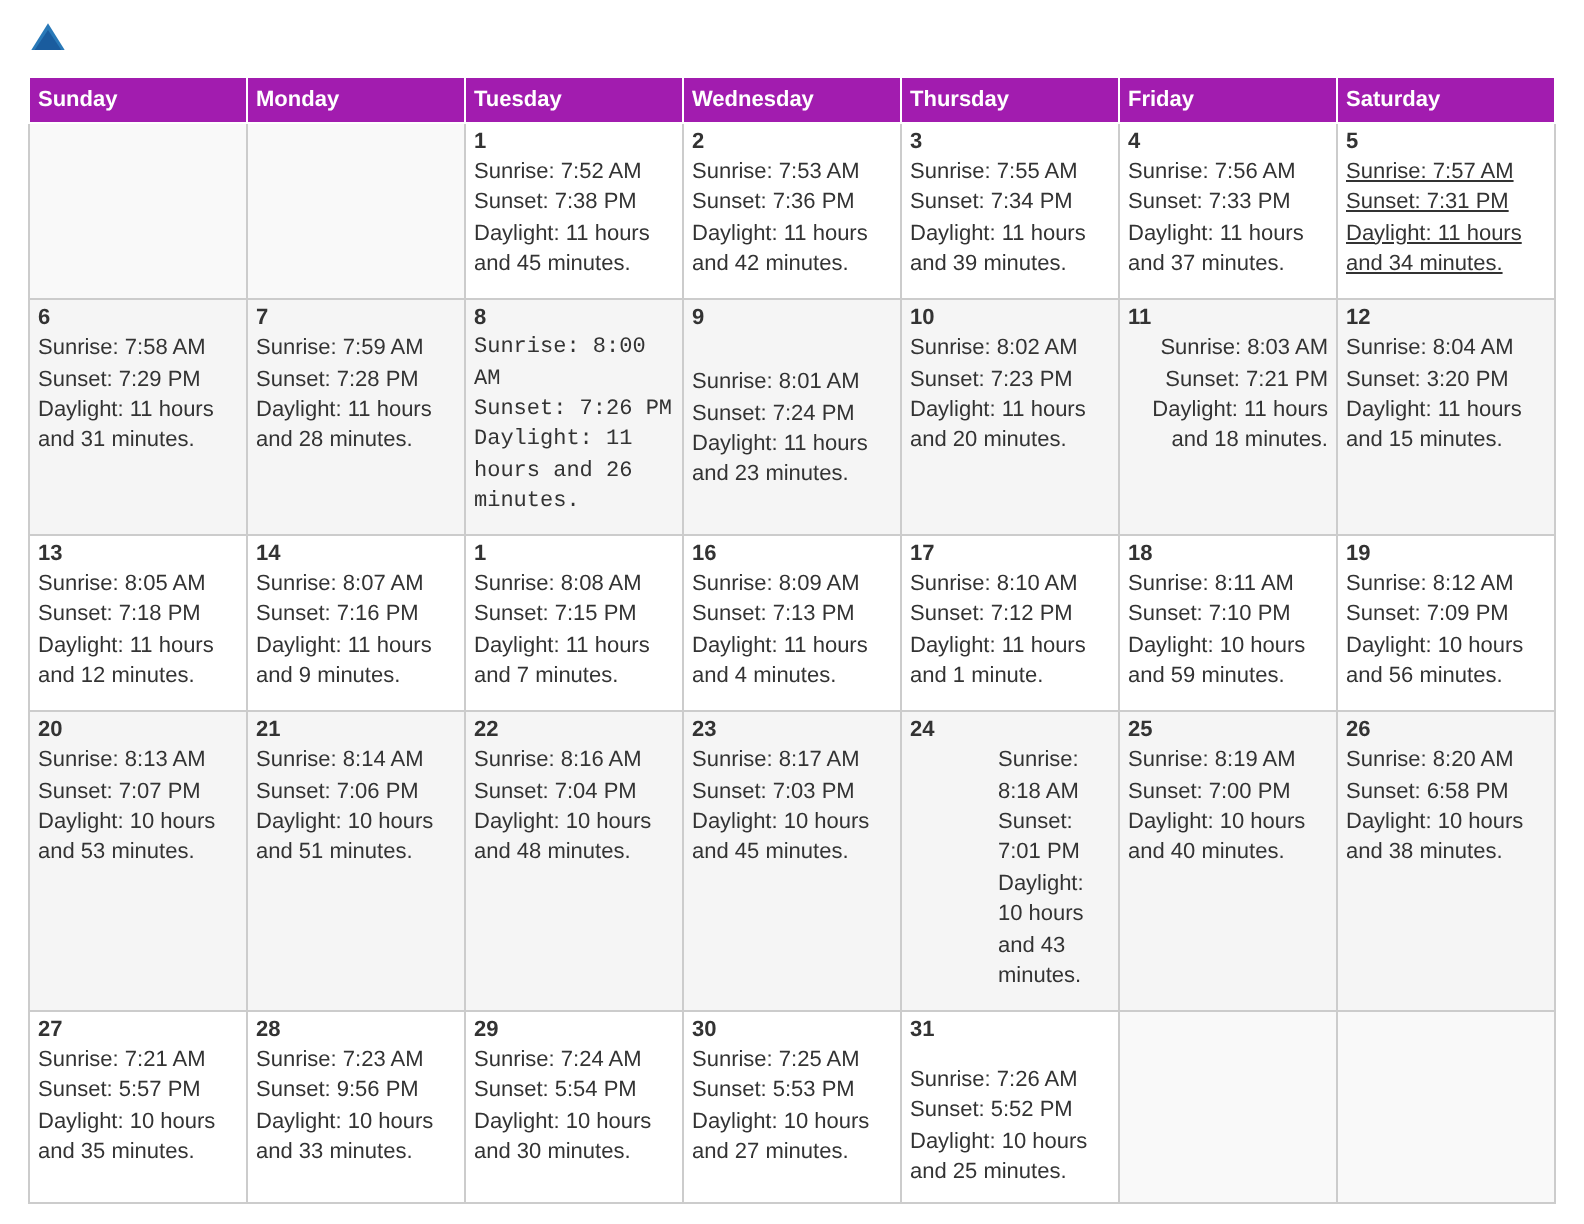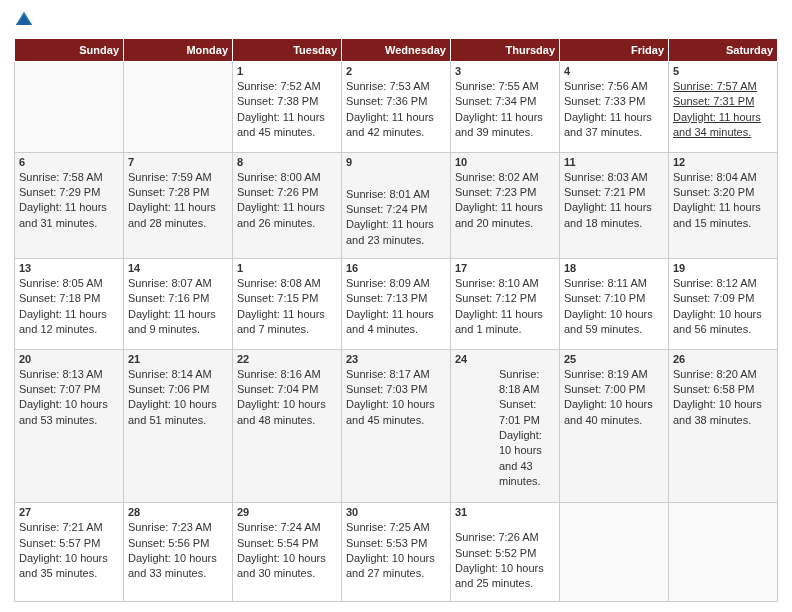--- a/index.html
+++ b/index.html
@@ -46,26 +46,26 @@
       font-size: 13px;
       color: #555;
     }
     .calendar {
       flex: 1;
       border-collapse: collapse;
       width: 100%;
       table-layout: fixed;
     }
     .calendar thead tr th {
-      background-color: #7f1d1d;
+      background-color: #a21caf;
       color: #fff;
       font-size: 11px;
       font-weight: bold;
       padding: 5px 4px;
-      text-align: right;
+      text-align: left;
       border: 1px solid #fff;
     }
     .calendar tbody tr td {
       vertical-align: top;
       font-size: 9.5px;
       color: #333;
       padding: 3px 4px;
       border: 1px solid #ccc;
       background: #fff;
       height: 85px;
@@ -165,39 +165,39 @@
 Daylight: 11 hours and 31 minutes.</div>
           </td>
           <td>
             <span class="day-number">7</span>
             <div class="day-info" style="white-space: pre-line;">Sunrise: 7:59 AM
 Sunset: 7:28 PM
 Daylight: 11 hours and 28 minutes.</div>
           </td>
           <td>
             <span class="day-number">8</span>
-            <div class="day-info" style="white-space: pre-line;">Sunrise: 8:00 AM
+            <div class="day-info" style="white-space: pre-line; font-family: Liberation Mono, monospace;">Sunrise: 8:00 AM
 Sunset: 7:26 PM
 Daylight: 11 hours and 26 minutes.</div>
           </td>
           <td>
             <span class="day-number">9</span>
             <div class="day-info" style="white-space: pre-line; margin-top: 19px;">Sunrise: 8:01 AM
 Sunset: 7:24 PM
 Daylight: 11 hours and 23 minutes.</div>
           </td>
           <td>
             <span class="day-number">10</span>
             <div class="day-info" style="white-space: pre-line;">Sunrise: 8:02 AM
 Sunset: 7:23 PM
 Daylight: 11 hours and 20 minutes.</div>
           </td>
           <td>
             <span class="day-number">11</span>
-            <div class="day-info" style="white-space: pre-line;">Sunrise: 8:03 AM
+            <div class="day-info" style="white-space: pre-line; text-align: right;">Sunrise: 8:03 AM
 Sunset: 7:21 PM
 Daylight: 11 hours and 18 minutes.</div>
           </td>
           <td>
             <span class="day-number">12</span>
             <div class="day-info" style="white-space: pre-line;">Sunrise: 8:04 AM
 Sunset: 3:20 PM
 Daylight: 11 hours and 15 minutes.</div>
           </td>
         </tr>
@@ -292,21 +292,21 @@
         <tr>
           <td>
             <span class="day-number">27</span>
             <div class="day-info" style="white-space: pre-line;">Sunrise: 7:21 AM
 Sunset: 5:57 PM
 Daylight: 10 hours and 35 minutes.</div>
           </td>
           <td>
             <span class="day-number">28</span>
             <div class="day-info" style="white-space: pre-line;">Sunrise: 7:23 AM
-Sunset: 5:56 PM
+Sunset: 9:56 PM
 Daylight: 10 hours and 33 minutes.</div>
           </td>
           <td>
             <span class="day-number">29</span>
             <div class="day-info" style="white-space: pre-line;">Sunrise: 7:24 AM
 Sunset: 5:54 PM
 Daylight: 10 hours and 30 minutes.</div>
           </td>
           <td>
             <span class="day-number">30</span>

